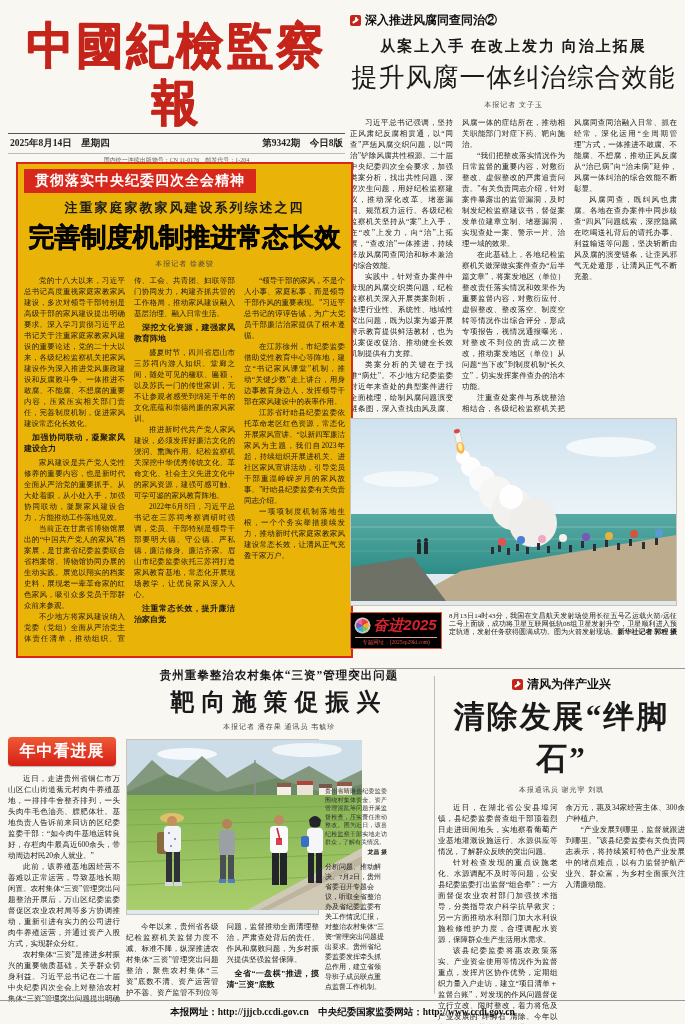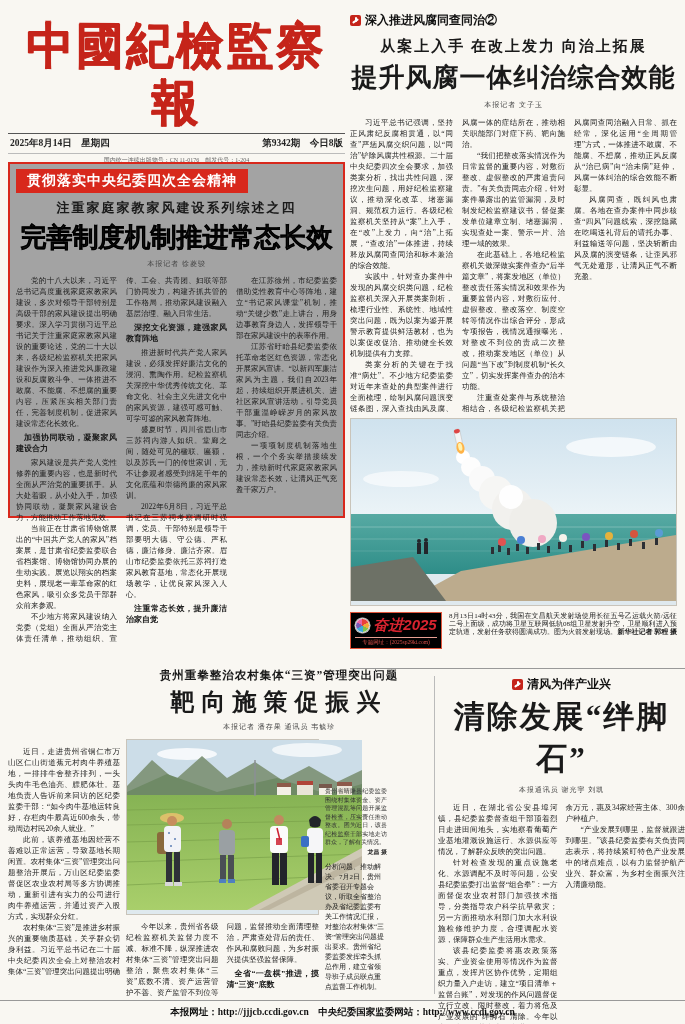--- a/index.html
+++ b/index.html
@@ -39,28 +39,28 @@
             background:#fff; border-radius:1px; }
   .byline { text-align:center; font-size:7px; color:#444; letter-spacing:1px; }
   .cols { column-fill:auto; overflow:hidden; font-size:7.5px; line-height:11px; text-align:justify; }
   .cols p, .onecol p { text-indent:2em; text-align:justify; margin:0; }
   .cols p.sub, .onecol p.sub { font-weight:bold; font-size:8px; margin:3px 0; text-indent:1em;
             font-family:"Liberation Sans",sans-serif; }
 
   
   #tr-art { left:350px; top:12px; width:327px; }
   #tr-art .deck { margin-top:8px; text-align:center; font-size:15px; font-weight:bold; letter-spacing:2px; }
-  #tr-art .title { margin-top:4px; text-align:center; font-size:26px; font-weight:700; letter-spacing:1px;
+  #tr-art .title { margin-top:4px; text-align:center; font-size:26px; font-weight:400; letter-spacing:1px;
                    font-family:"Liberation Serif",serif; }
   #tr-art .byline { margin-top:5px; }
   #tr-cols { margin-top:7px; height:300px; column-count:3; column-gap:9px; }
 
   
-  #lead-box { left:8px; top:162px; width:337px; height:356px; border:2.5px solid #d8281c;
-              background:#a3a3a3; padding:5px 6px; }
+  #lead-box { left:16px; top:162px; width:337px; height:496px; border:2.5px solid #d8281c;
+              background:#eab308; padding:5px 6px; }
   .red-banner { display:inline-block; background:#d8281c; color:#fff; font-weight:bold;
                 font-size:14px; padding:3px 11px; letter-spacing:1px; }
   #lead-box .kicker2 { margin-top:6px; text-align:center; font-size:13px; font-weight:bold; letter-spacing:2px; }
   #lead-box .title { margin-top:3px; text-align:center; font-size:26px; font-weight:900;
                      font-family:"Liberation Sans","DejaVu Sans",sans-serif; letter-spacing:0px;
                      -webkit-text-stroke:0.5px #000; }
   #lead-box .byline { margin-top:4px; }
   #lead-cols { margin-top:6px; height:372px; column-count:3; column-gap:9px; }
 
   
@@ -152,24 +152,25 @@
   <div class="kicker2">注重家庭家教家风建设系列综述之四</div>
   <div class="title">完善制度机制推进常态长效</div>
   <div class="byline">本报记者 徐菱骏</div>
   <div id="lead-cols" class="cols">
       <p>党的十八大以来，习近平总书记高度重视家庭家教家风建设，多次对领导干部特别是高级干部的家风建设提出明确要求。深入学习贯彻习近平总书记关于注重家庭家教家风建设的重要论述，党的二十大以来，各级纪检监察机关把家风建设作为深入推进党风廉政建设和反腐败斗争、一体推进不敢腐、不能腐、不想腐的重要内容，压紧压实相关部门责任，完善制度机制，促进家风建设常态化长效化。</p>
       <p class="sub">加强协同联动，凝聚家风建设合力</p>
       <p>家风建设是共产党人党性修养的重要内容，也是新时代全面从严治党的重要抓手。从大处着眼，从小处入手，加强协同联动，凝聚家风建设合力，方能推动工作落地见效。</p>
       <p>当前正在甘肃省博物馆展出的“中国共产党人的家风”档案展，是甘肃省纪委监委联合省档案馆、博物馆协同办展的生动实践。展览以翔实的档案史料，展现老一辈革命家的红色家风，吸引众多党员干部群众前来参观。</p>
       <p>不少地方将家风建设纳入党委（党组）全面从严治党主体责任清单，推动组织、宣传、工会、共青团、妇联等部门协同发力，构建齐抓共管的工作格局，推动家风建设融入基层治理、融入日常生活。</p>
       <p class="sub">深挖文化资源，建强家风教育阵地</p>
+      <p>盛夏时节，四川省眉山市三苏祠内游人如织。堂廊之间，随处可见的楹联、匾额，以及苏氏一门的传世家训，无不让参观者感受到绵延千年的文化底蕴和崇德尚廉的家风家训。</p>
       <p>推进新时代共产党人家风建设，必须发挥好廉洁文化的浸润、熏陶作用。纪检监察机关深挖中华优秀传统文化、革命文化、社会主义先进文化中的家风资源，建强可感可触、可学可鉴的家风教育阵地。</p>
-      <p>盛夏时节，四川省眉山市三苏祠内游人如织。堂廊之间，随处可见的楹联、匾额，以及苏氏一门的传世家训，无不让参观者感受到绵延千年的文化底蕴和崇德尚廉的家风家训。</p>
       <p>2022年6月8日，习近平总书记在三苏祠考察调研时强调，党员、干部特别是领导干部要明大德、守公德、严私德，廉洁修身、廉洁齐家。眉山市纪委监委依托三苏祠打造家风教育基地，常态化开展现场教学，让优良家风深入人心。</p>
       <p class="sub">注重常态长效，提升廉洁治家自觉</p>
+      <p>“领导干部的家风，不是个人小事、家庭私事，而是领导干部作风的重要表现。”习近平总书记的谆谆告诫，为广大党员干部廉洁治家提供了根本遵循。</p>
       <p>在江苏徐州，市纪委监委借助党性教育中心等阵地，建立“书记家风课堂”机制，推动“关键少数”走上讲台，用身边事教育身边人，发挥领导干部在家风建设中的表率作用。</p>
       <p>江苏省盱眙县纪委监委依托革命老区红色资源，常态化开展家风宣讲。“以新四军廉洁家风为主题，我们自2023年起，持续组织开展进机关、进社区家风宣讲活动，引导党员干部重温峥嵘岁月的家风故事。”盱眙县纪委监委有关负责同志介绍。</p>
       <p>一项项制度机制落地生根，一个个务实举措接续发力，推动新时代家庭家教家风建设常态长效，让清风正气充盈千家万户。</p>
     </div>
 </div>
 
 <div id="rocket-sec" class="abs">
   <div class="photo-frame">
     <svg width="325" height="182" viewBox="0 0 325 182">
       <defs>
@@ -260,20 +261,21 @@
 <div class="abs hairline-v vline1"></div>
 
 <div id="gz-art" class="abs">
   <div id="gz-head">
     <div class="kicker3">贵州重拳整治农村集体“三资”管理突出问题</div>
     <div class="title">靶向施策促振兴</div>
     <div class="byline">本报记者 潘存果 通讯员 韦毓珍</div>
   </div>
   <div id="gz-body">
     <div id="gz-col1">
+      <div id="midyear-badge">年中看进展</div>
       <div class="onecol">
           <p>近日，走进贵州省铜仁市万山区仁山街道蕉元村肉牛养殖基地，一排排牛舍整齐排列，一头头肉牛毛色油亮、膘肥体壮。基地负责人告诉前来回访的区纪委监委干部：“如今肉牛基地运转良好，存栏肉牛最高近600余头，带动周边村民20余人就业。”</p>
           <p>此前，该养殖基地因经营不善难以正常运营，导致基地长期闲置。农村集体“三资”管理突出问题整治开展后，万山区纪委监委督促区农业农村局等多方协调推动，重新引进有实力的公司进行肉牛养殖运营，并通过资产入股方式，实现群众分红。</p>
           <p>农村集体“三资”是推进乡村振兴的重要物质基础，关乎群众切身利益。习近平总书记在二十届中央纪委四次全会上对整治农村集体“三资”管理突出问题提出明确要求。</p>
         </div>
     </div>
     <div id="gz-main">
       <div class="photo-frame">
         <svg width="235" height="170" viewBox="0 0 235 170">
           <defs>

